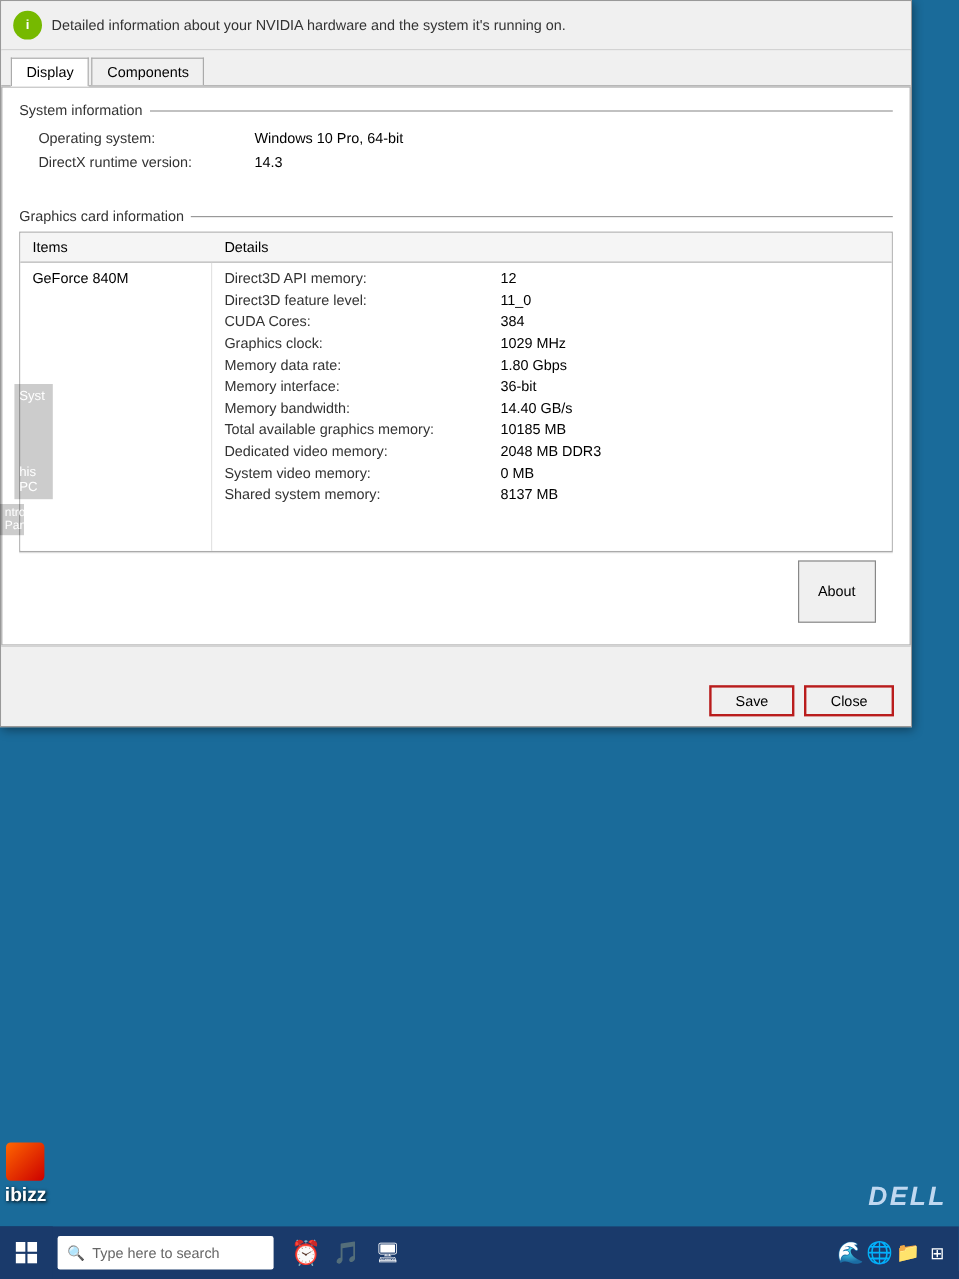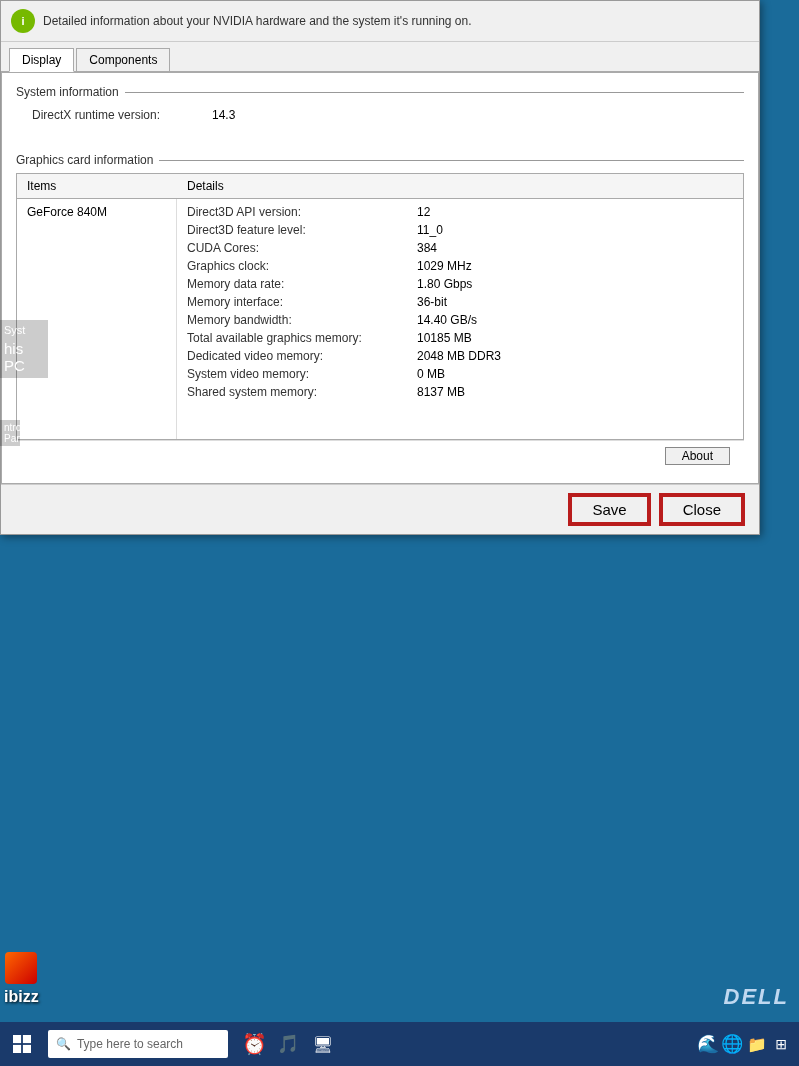--- a/index.html
+++ b/index.html
@@ -211,45 +211,46 @@
     
     .about-btn-area {
       display: flex;
       justify-content: flex-end;
       padding: 6px 14px 6px 0;
       background: #fff;
       border-top: 1px solid #ddd;
     }
 
     .about-btn {
-      padding: 1px 16px;
+      padding: 18px 16px;
       background: #f0f0f0;
       border: 1px solid #888;
       font-size: 12px;
       cursor: pointer;
     }
 
     
     .dialog-footer {
       padding: 8px 14px;
       display: flex;
       justify-content: flex-end;
       gap: 8px;
       background: #f0f0f0;
       border-top: 1px solid #ccc;
     }
 
     .btn {
       padding: 4px 20px;
       background: #f0f0f0;
-      border: 4px solid #b91c1c;
-      font-size: 15px;
+      border: 2px solid #b91c1c;
+      font-size: 12px;
       cursor: pointer;
       min-width: 60px;
       text-align: center;
+      margin-top: 24px;
     }
 
     
     .taskbar {
       position: absolute;
       bottom: 0;
       left: 0;
       width: 799px;
       height: 44px;
       background: #1a3a6b;
@@ -358,20 +359,24 @@
 
     <div class="tabs">
       <div class="tab active">Display</div>
       <div class="tab">Components</div>
     </div>
 
     <div class="content-area">
 
       <div class="section-title">System information</div>
 
+      <div class="info-row">
+        <span class="info-label">Operating system:</span>
+        <span class="info-value">Windows 10 Pro, 64-bit</span>
+      </div>
 
       <div class="info-row">
         <span class="info-label">DirectX runtime version:</span>
         <span class="info-value">14.3</span>
       </div>
 
       <div class="gc-section">
         <div class="section-title">Graphics card information</div>
 
         <div class="table-container">
@@ -381,21 +386,21 @@
             <div class="th-details">Details</div>
           </div>
 
           <div class="table-body">
             <div class="col-items">
               <span>GeForce 840M</span>
             </div>
             <div class="col-details">
               <div class="details-scroll" id="details-rows">
               <div class="detail-row">
-                    <span class="detail-label">Direct3D API version:</span>
+                    <span class="detail-label">Direct3D API memory:</span>
                     <span class="detail-value">12</span>
                   </div>
                   <div class="detail-row">
                     <span class="detail-label">Direct3D feature level:</span>
                     <span class="detail-value">11_0</span>
                   </div>
                   <div class="detail-row">
                     <span class="detail-label">CUDA Cores:</span>
                     <span class="detail-value">384</span>
                   </div>
@@ -442,23 +447,23 @@
       </div>
     </div>
 
     <div class="dialog-footer">
       <button class="btn">Save</button>
       <button class="btn">Close</button>
     </div>
 
   </div>
 
-  <div style="position:absolute; left:0; top:320px; color:white; font-size:11px; background:rgba(0,0,0,0.2); padding:2px 4px; width:48px; overflow:hidden;">
+  <div style="position:absolute; left:12px; top:320px; color:white; font-size:11px; background:rgba(0,0,0,0.2); padding:2px 4px; width:32px; overflow:hidden;">
     <div style="padding:2px 0; color:white; font-size:11px;">Syst</div>
-    <div style="padding:2px 0; color:white; font-size:15px;">his PC</div>
+    <div style="padding:2px 0; color:white; font-size:11px;margin-top:48px;">his PC</div>
   </div>
   <div style="position:absolute; left:0; top:420px; color:white; font-size:10px; background:rgba(0,0,0,0.2); padding:2px 4px; width:20px; overflow:hidden;">
     <span>ntrol Panel</span>
   </div>
 
   <div style="position:absolute; bottom:60px; left:4px; display:flex; flex-direction:column; align-items:center; gap:4px;">
     <div style="width:32px; height:32px; background:linear-gradient(135deg,#ff6600,#cc0000); border-radius:4px; display:flex; align-items:center; justify-content:center;"></div>
     <div style="color:white; font-size:16px; font-weight:bold; text-shadow:1px 1px 3px black;">ibizz</div>
   </div>
 

